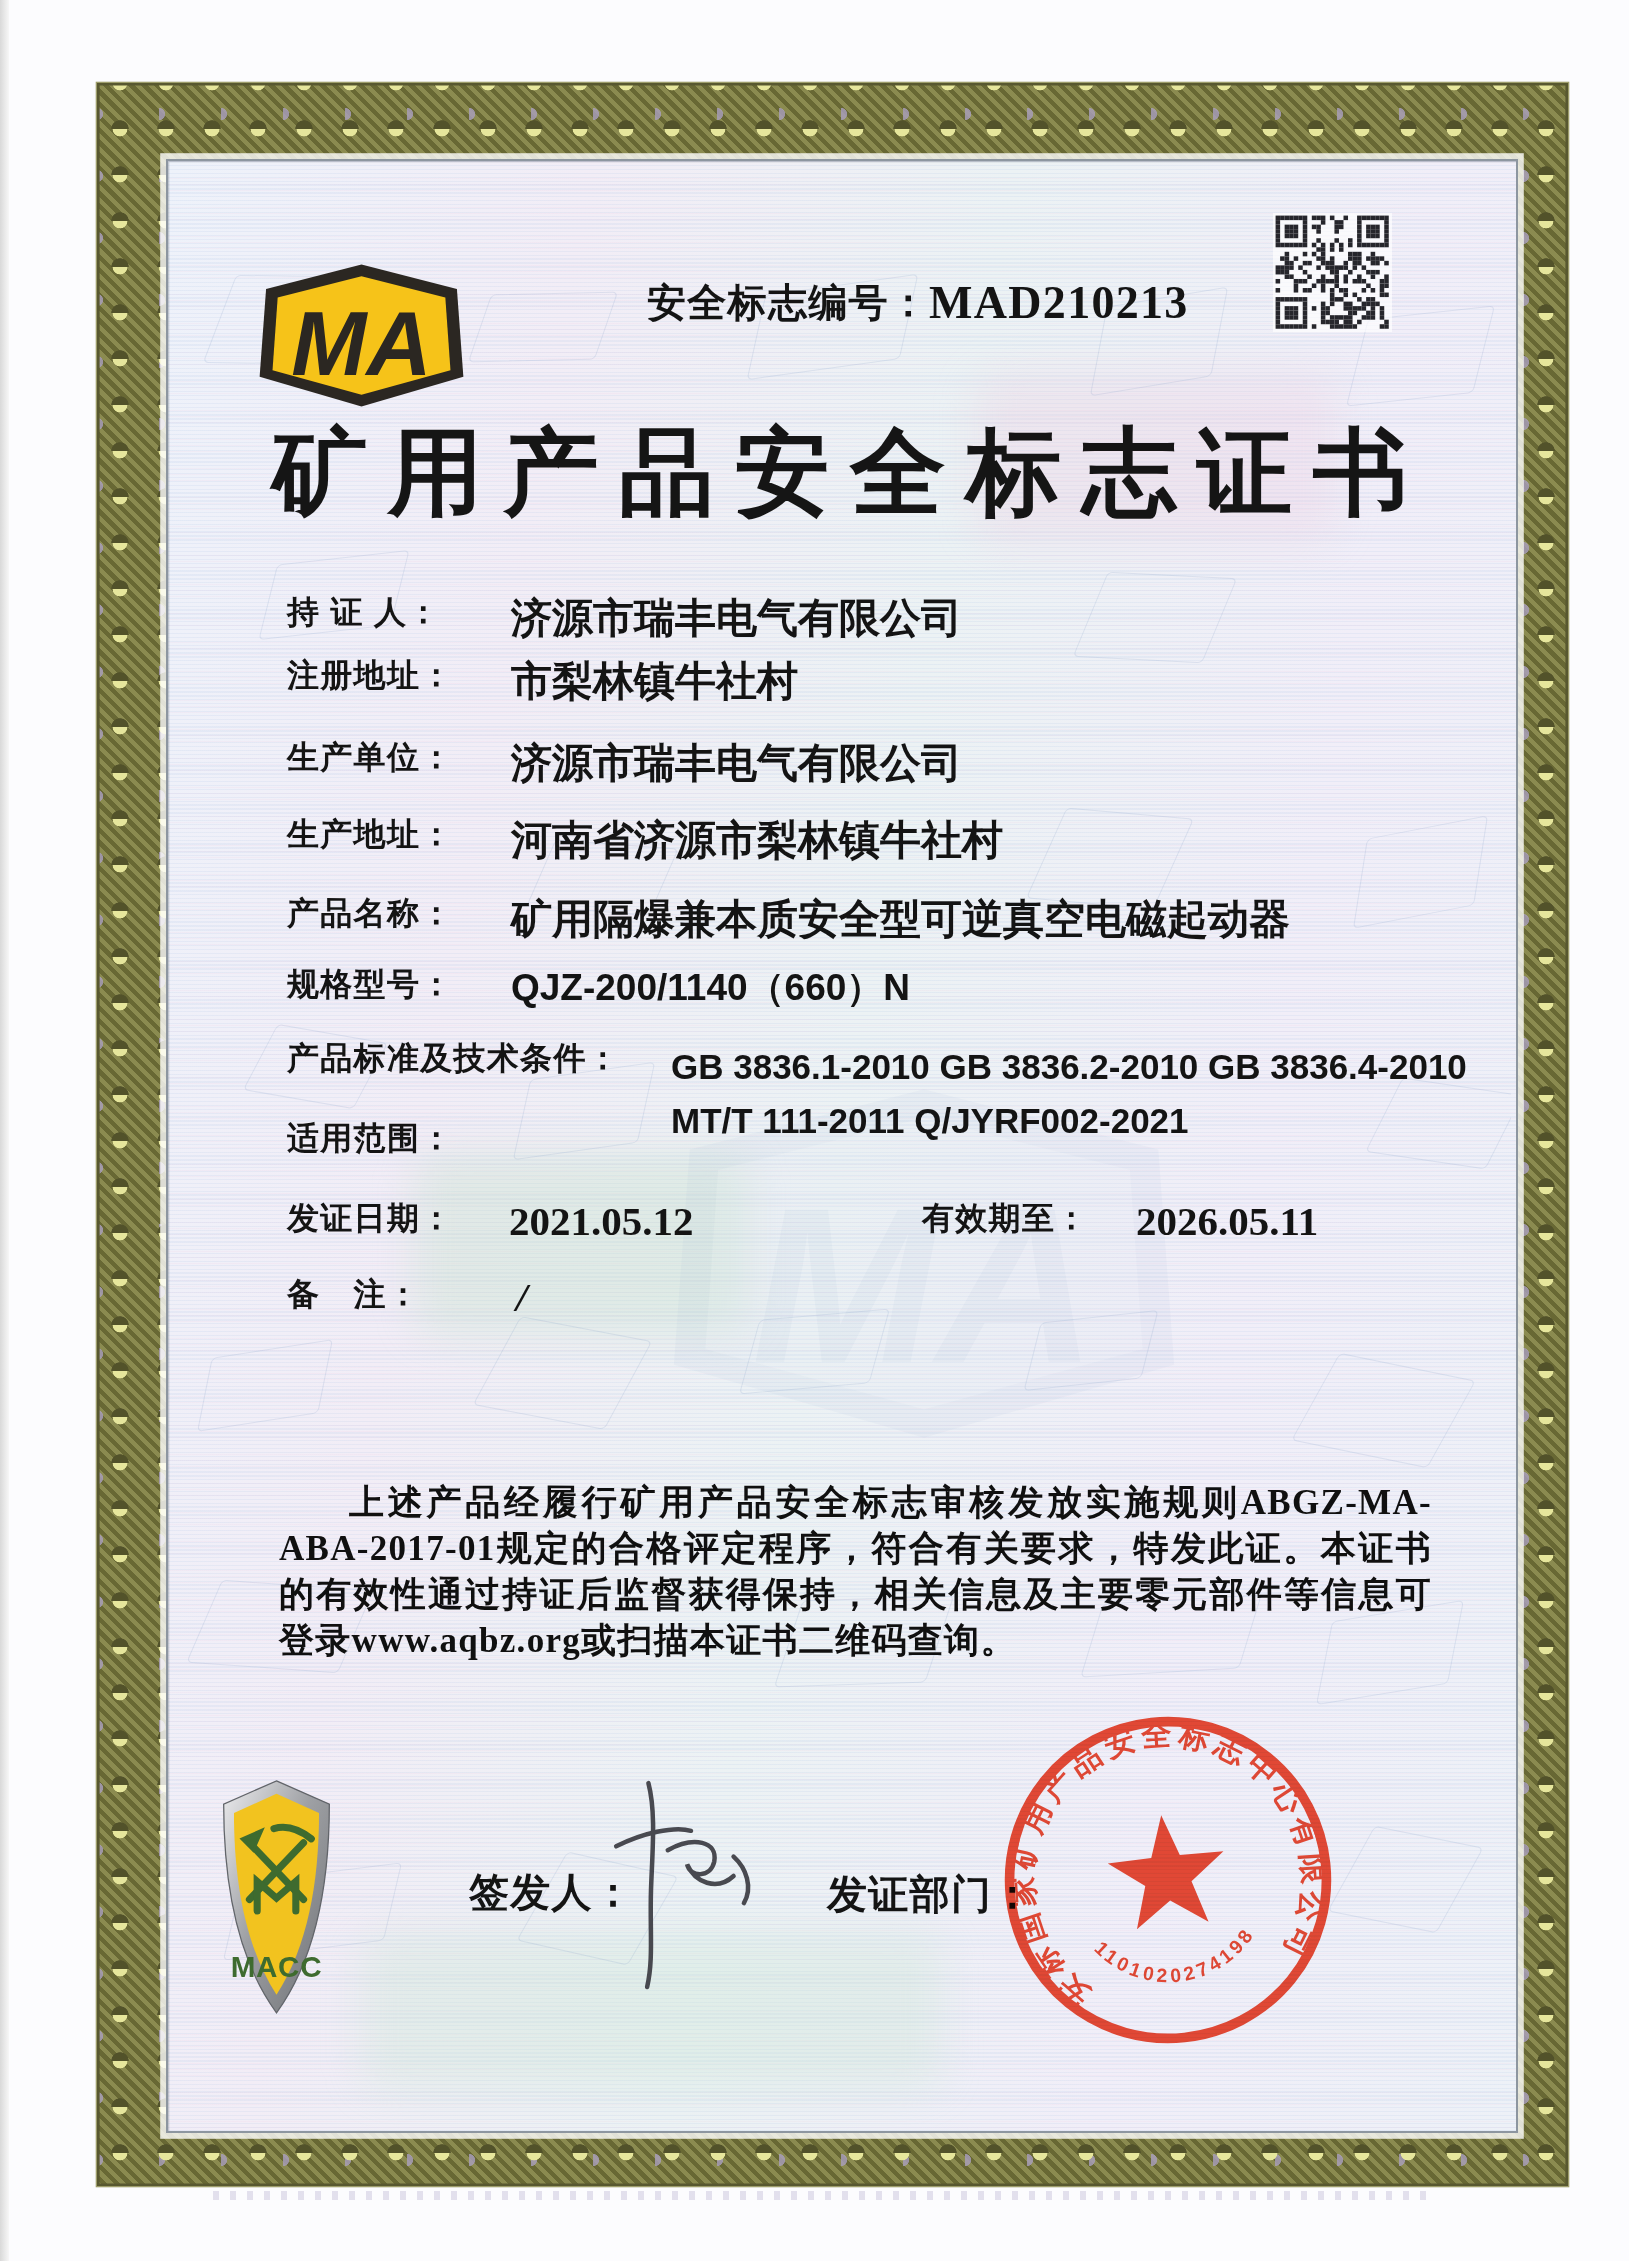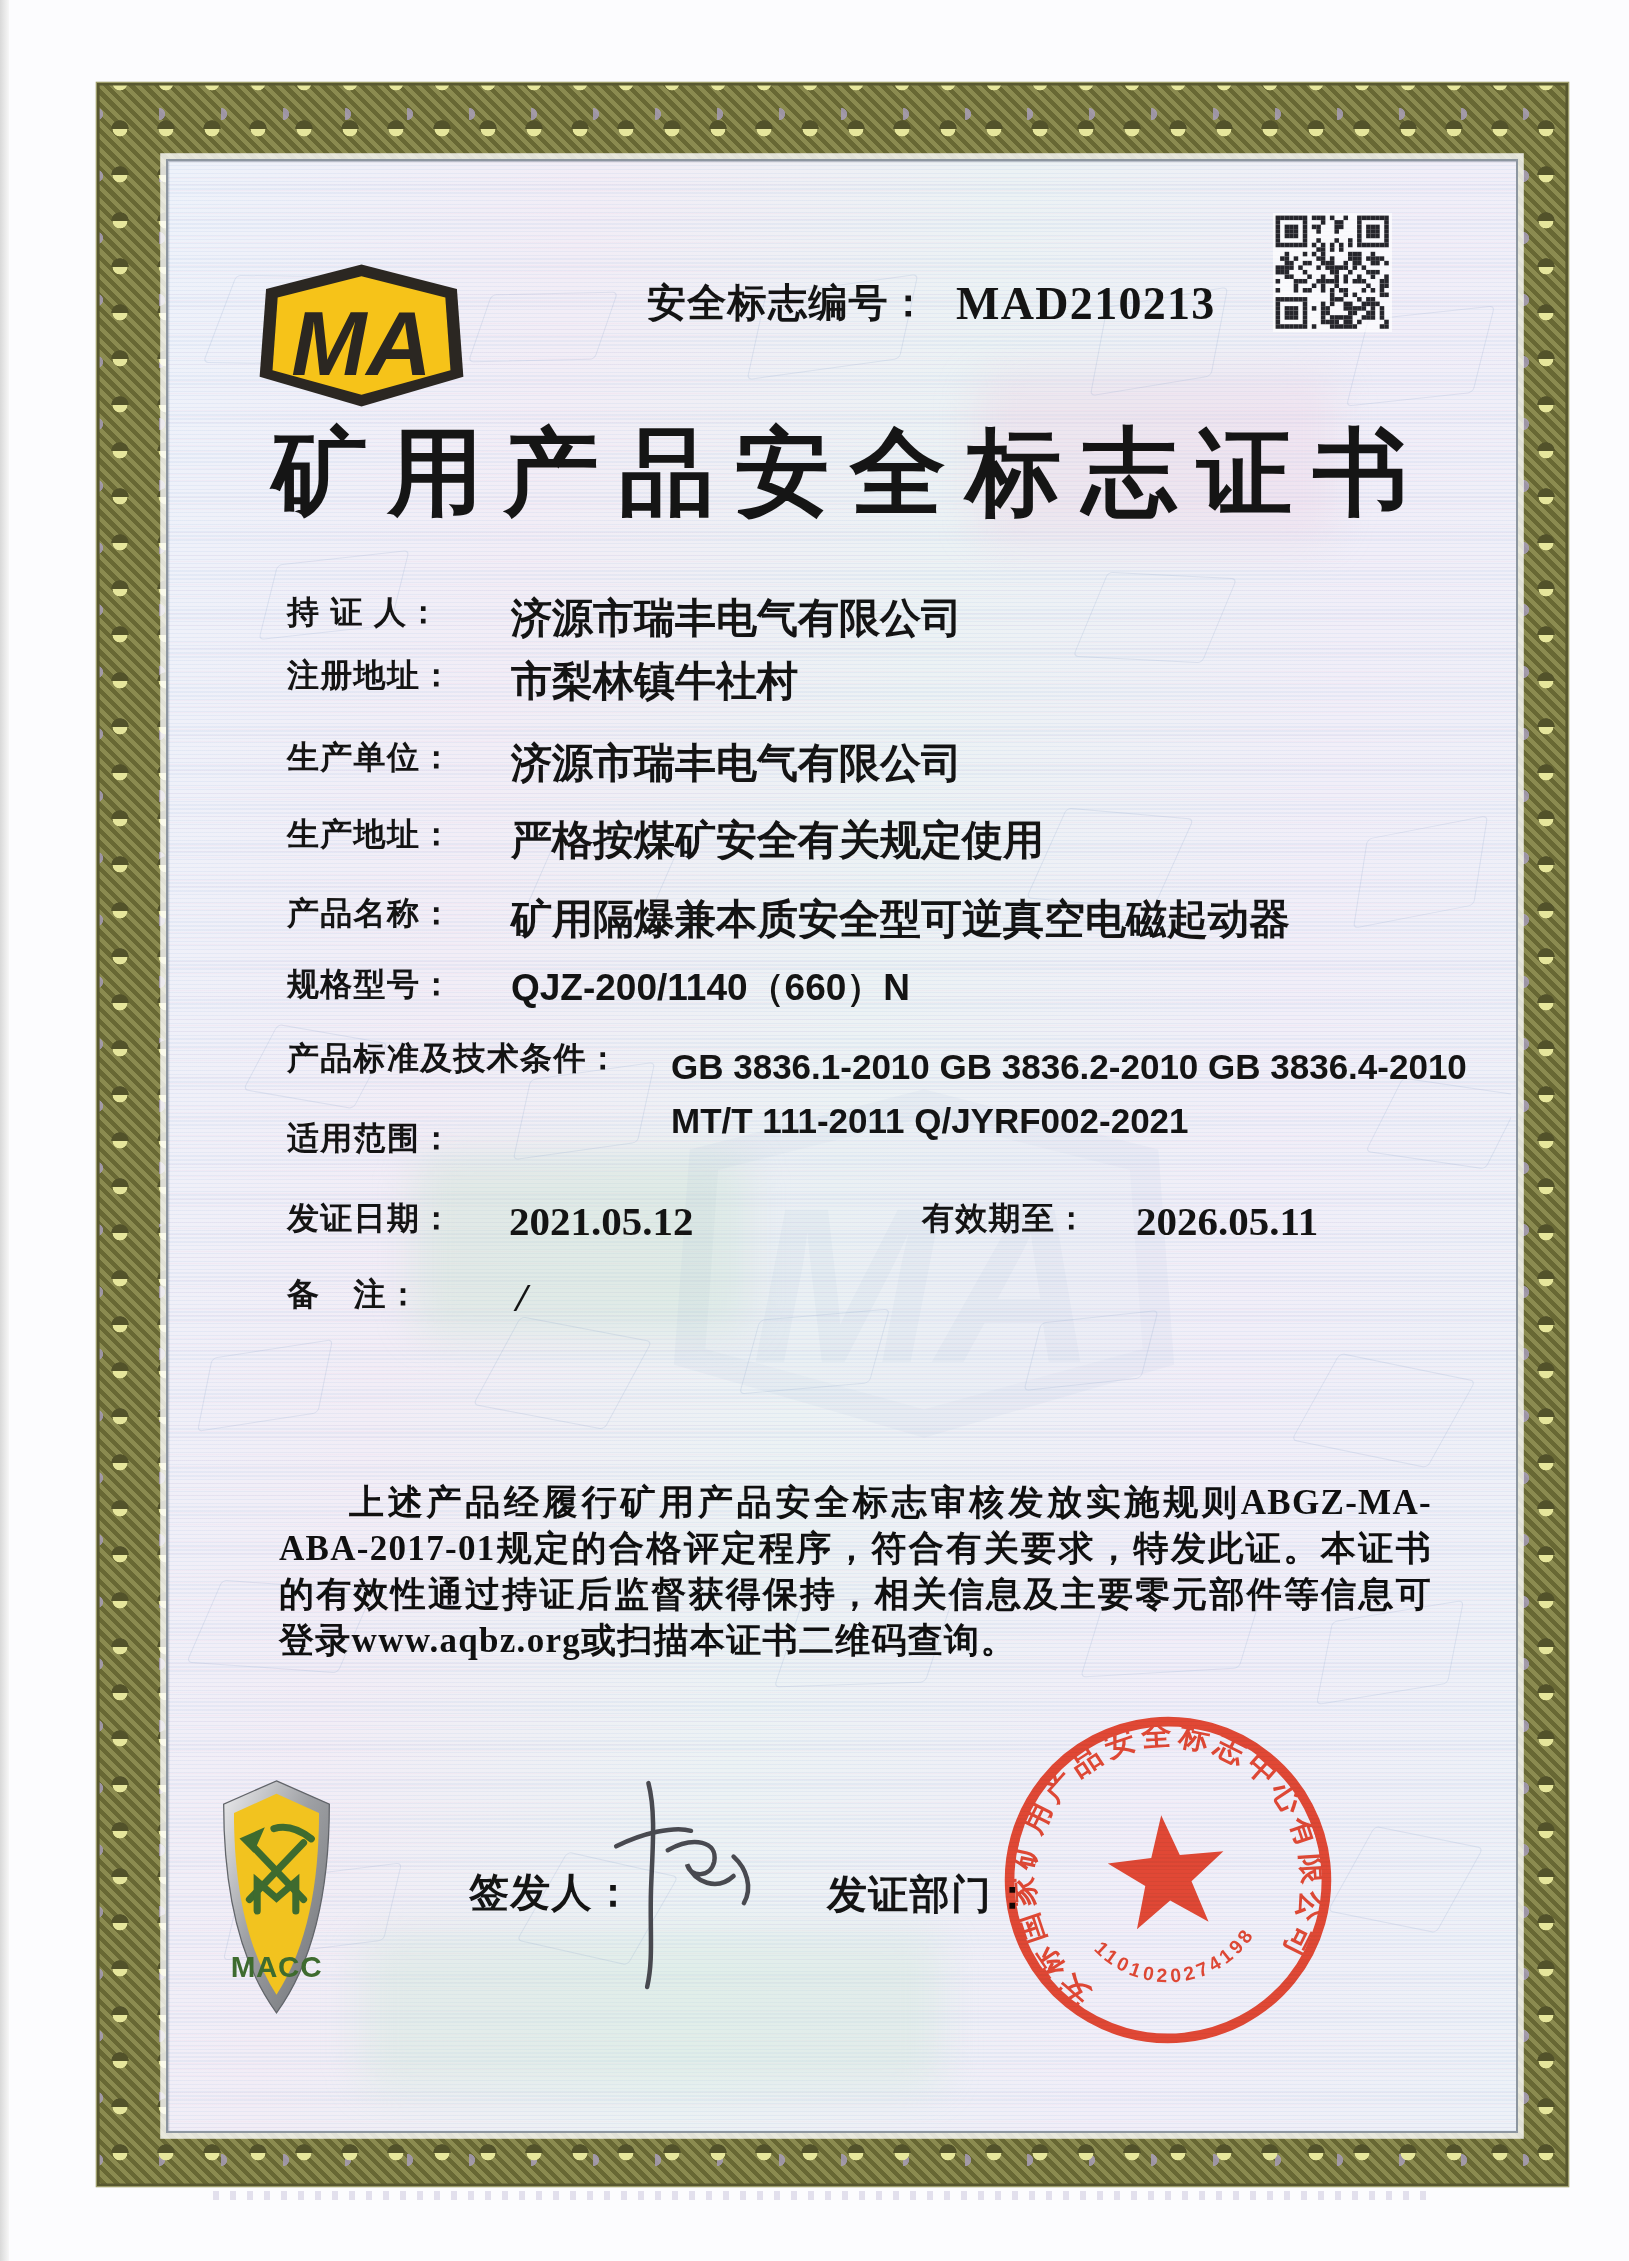--- a/index.html
+++ b/index.html
@@ -32,21 +32,21 @@
   .row{position:absolute;left:0;width:100%;height:58px;}
   .lbl{position:absolute;font-weight:800;font-size:32px;letter-spacing:1.3px;white-space:nowrap;}
   .val{position:absolute;font-family:"Liberation Serif","DejaVu Serif",serif;font-weight:700;
        font-size:41px;white-space:nowrap;}
   .val-sans{font-family:"Liberation Sans","DejaVu Sans",sans-serif;font-weight:800;font-size:37px;}
   .std-val{position:absolute;font-family:"Liberation Sans","DejaVu Sans",sans-serif;font-weight:800;
        font-size:35px;line-height:54px;width:851px;white-space:normal;}
   .title{position:absolute;left:166px;top:410px;width:1348px;text-align:center;
        font-family:"Liberation Serif","DejaVu Serif",serif;font-weight:900;font-size:95px;
        letter-spacing:20.6px;text-indent:20.6px;color:#151515;}
-  .sn-line{position:absolute;left:647px;top:276px;display:flex;align-items:center;gap:27px;}
+  .sn-line{position:absolute;left:647px;top:276px;display:flex;align-items:flex-start;}
   .sn-label{font-weight:800;font-size:39px;letter-spacing:1.3px;}
   .sn-number{font-family:"Liberation Serif","DejaVu Serif",serif;font-weight:700;font-size:46px;letter-spacing:1.3px;}
   .statement{position:absolute;left:279px;top:1480px;width:1153px;
        font-family:"Liberation Serif","DejaVu Serif",serif;font-weight:700;font-size:35px;
        line-height:46px;letter-spacing:1.3px;text-align:justify;text-indent:2em;color:#101010;}
   .dotted{position:absolute;left:213px;top:2191px;width:1219px;height:9px;opacity:.55;
        background-image:repeating-linear-gradient(90deg, rgba(150,140,185,.45) 0 6.4px, rgba(0,0,0,0) 6.4px 17px);}
   .stamp{position:absolute;left:998px;top:1710px;width:340px;height:340px;
        mix-blend-mode:multiply;opacity:.93;transform:rotate(-6deg);}
   .sig{position:absolute;left:571px;top:1774px;width:200px;height:222px;}
@@ -407,21 +407,21 @@
   <div class="row" style="top:654px">
     <div class="lbl" style="left:287px">注册地址：</div>
     <div class="val" style="left:511px">市梨林镇牛社村</div>
   </div>
   <div class="row" style="top:736px">
     <div class="lbl" style="left:287px">生产单位：</div>
     <div class="val" style="left:511px">济源市瑞丰电气有限公司</div>
   </div>
   <div class="row" style="top:813px">
     <div class="lbl" style="left:287px">生产地址：</div>
-    <div class="val" style="left:511px">严格按煤矿安全有关规定使用</div>
+    <div class="val" style="left:511px">河南省济源市梨林镇牛社村</div>
   </div>
   <div class="row" style="top:892px">
     <div class="lbl" style="left:287px">产品名称：</div>
     <div class="val" style="left:511px">矿用隔爆兼本质安全型可逆真空电磁起动器</div>
   </div>
   <div class="row" style="top:963px">
     <div class="lbl" style="left:287px">规格型号：</div>
     <div class="val val-sans" style="left:511px">QJZ-200/1140（660）N</div>
   </div>
   <div class="row" style="top:1037px">

